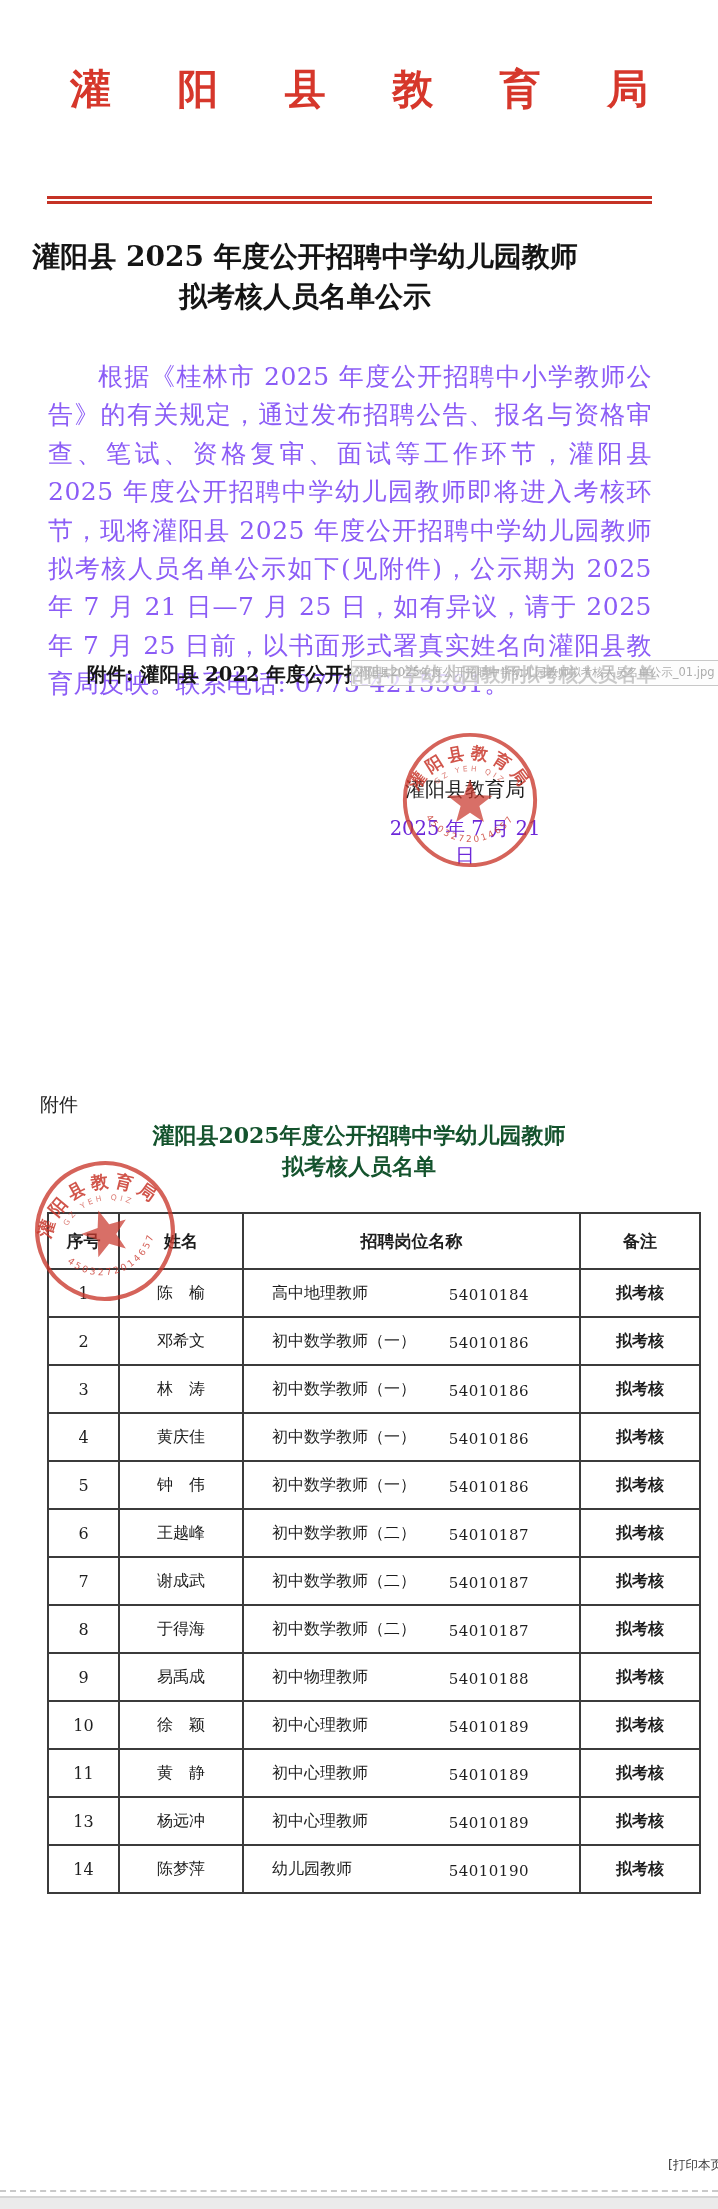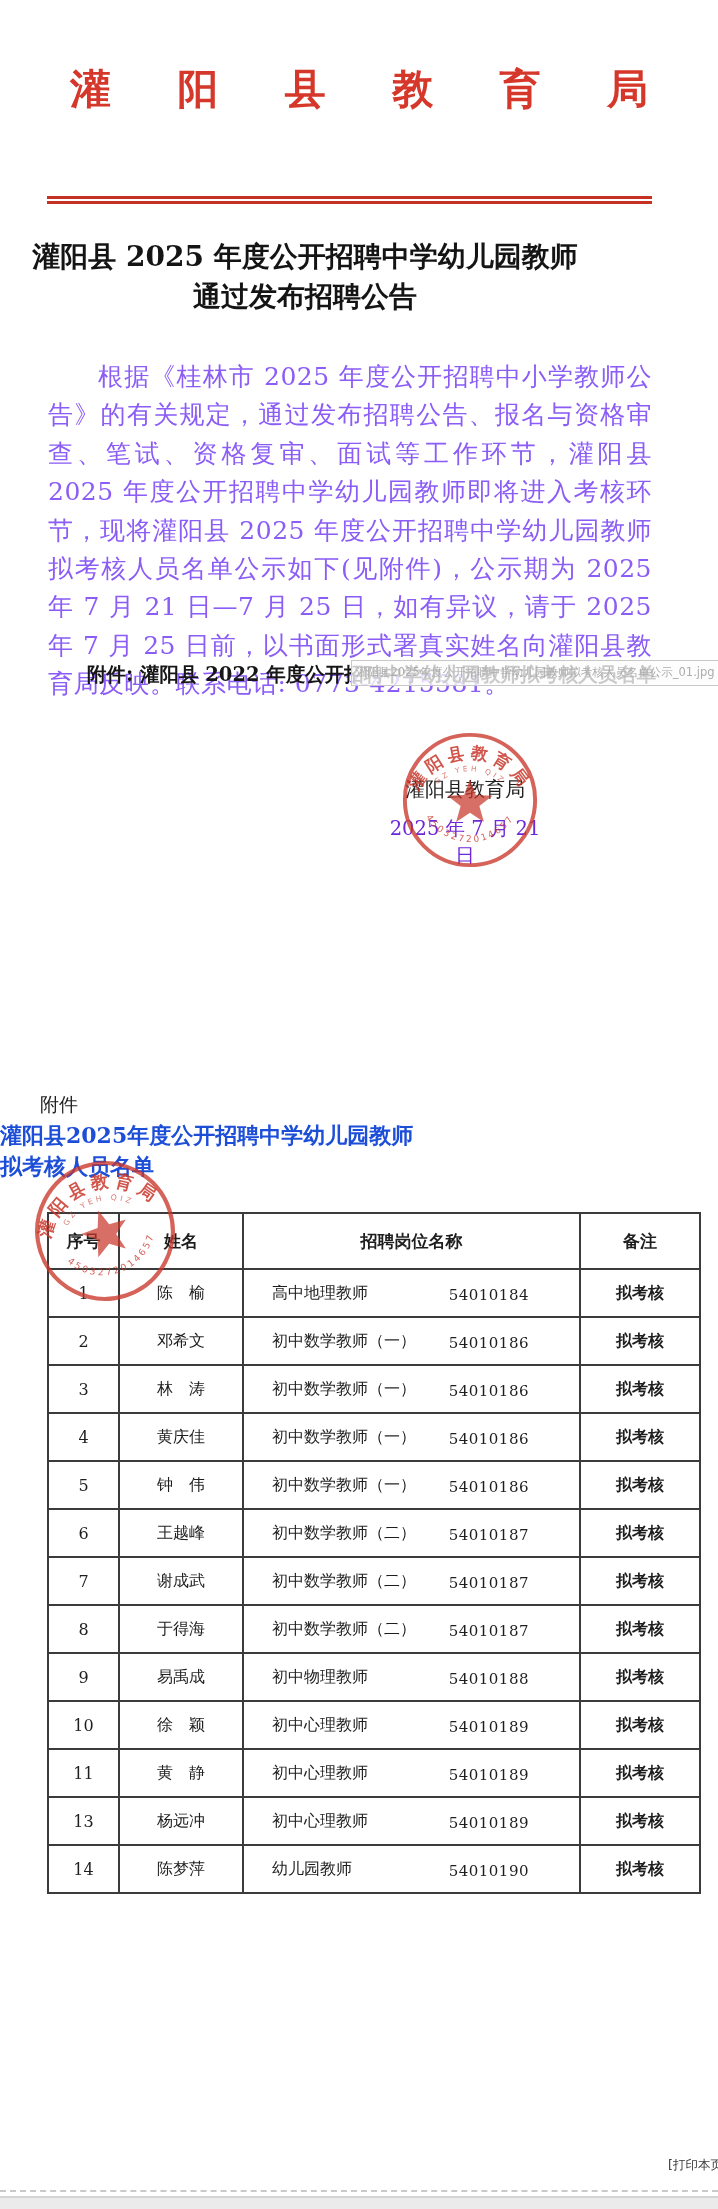--- a/index.html
+++ b/index.html
@@ -58,22 +58,22 @@
     position:absolute; top:776px; left:385px; width:160px;
     text-align:center; font-size:20px; color:#1f1f1f; z-index:2;
   }
   .sign-date{
     position:absolute; top:815px; left:377px; width:176px;
     text-align:center; font-size:19.5px; color:#6d28d9; z-index:2;
   }
   
   .attach-label{position:absolute; top:1092px; left:40px; font-size:19px; color:#222;}
   .attach-title{
-    position:absolute; top:1120px; left:0; width:718px; 
-    font-size:22px; font-weight:bold; line-height:31px; color:#1d4ed8;
+    position:absolute; top:1120px; left:0; width:718px; text-align:center;
+    font-size:22px; font-weight:bold; line-height:31px; color:#14532d;
   }
   .roster{
     position:absolute; top:1212px; left:47px; width:612px;
     border-collapse:collapse; table-layout:fixed; z-index:1;
     font-size:16px; color:#1e1e1e;
   }
   .roster th,.roster td{
     border:2px solid #3b3b3b; text-align:center; vertical-align:middle;
     padding:4px; overflow:hidden;
   }
@@ -106,21 +106,21 @@
     <span>阳</span>
     <span>县</span>
     <span>教</span>
     <span>育</span>
     <span>局</span>
   </div>
   <div class="red-rule"></div>
 
   <div class="doc-title">
     <div>灌阳县 2025 年度公开招聘中学幼儿园教师</div>
-    <div>通过发布招聘公告</div>
+    <div>拟考核人员名单公示</div>
   </div>
 
   <div class="doc-body">根据《桂林市 2025 年度公开招聘中小学教师公告》的有关规定，通过发布招聘公告、报名与资格审查、笔试、资格复审、面试等工作环节，灌阳县 2025 年度公开招聘中学幼儿园教师即将进入考核环节，现将灌阳县 2025 年度公开招聘中学幼儿园教师拟考核人员名单公示如下(见附件)，公示期为 2025 年 7 月 21 日—7 月 25 日，如有异议，请于 2025 年 7 月 25 日前，以书面形式署真实姓名向灌阳县教育局反映。联系电话: 0773-4215581。</div>
 
   <div class="attach-ref">附件: 灌阳县 2022 年度公开招聘中学幼儿园教师拟考核人员名单</div>
 
   <div class="filename-tooltip">灌阳县2025年度公开招聘中学幼儿园教师拟考核人员名单公示_01.jpg</div>
 
   <svg class="seal seal-1" viewBox="0 0 150 150">
     <defs>

